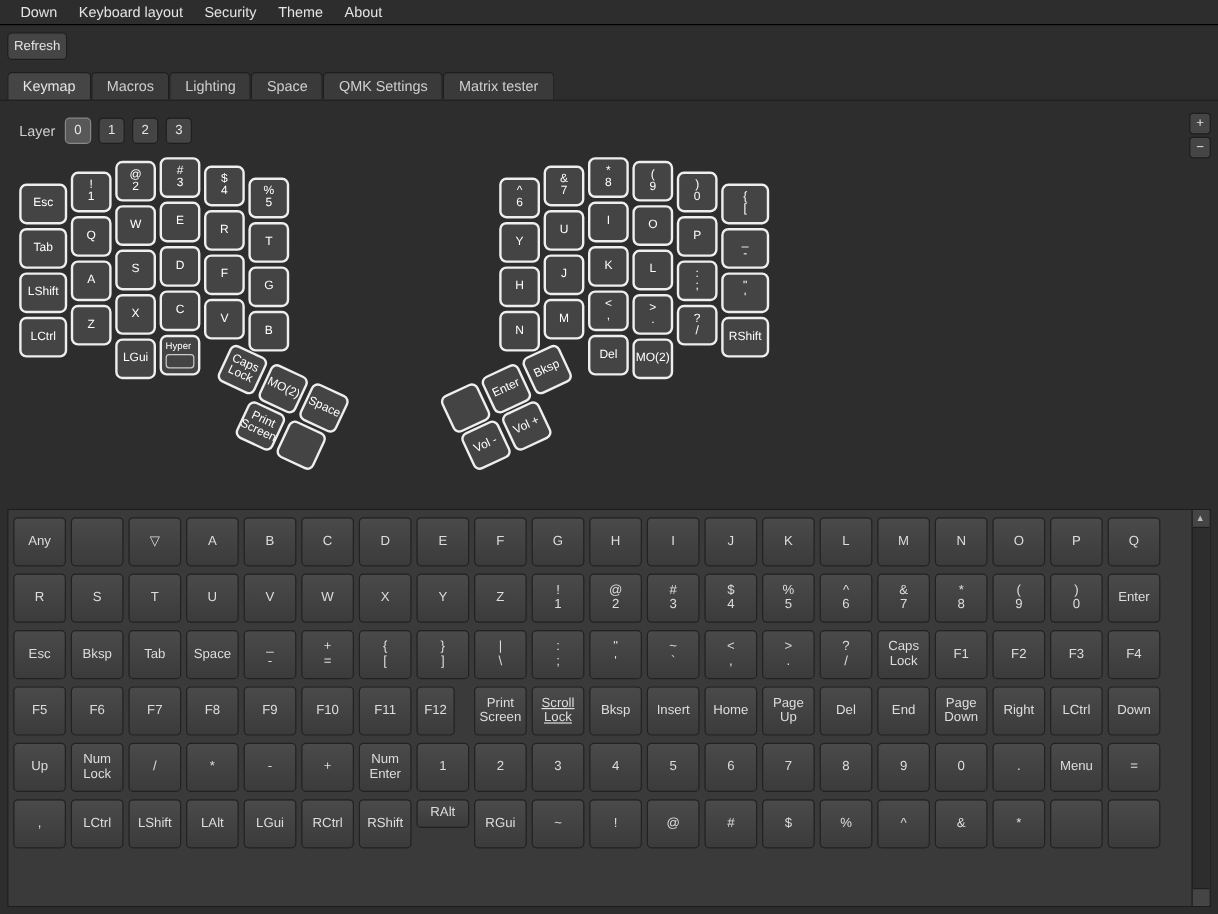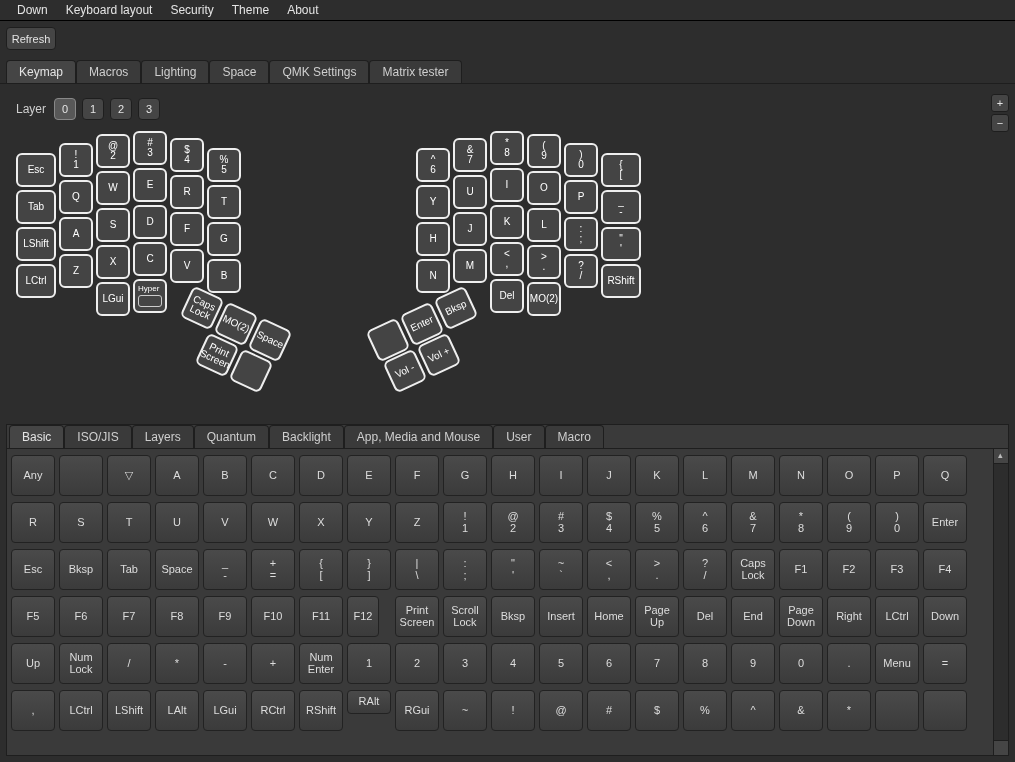--- a/index.html
+++ b/index.html
@@ -330,30 +330,20 @@
 Screen</div>
       <div class="key" style="left: 228px; top: 226px; width: 34px; height: 34px; transform: rotate(25deg);"></div>
       <div class="key" style="left: 365px; top: 195px; width: 34px; height: 34px; transform: rotate(-25deg);"></div>
       <div class="key" style="left: 399px; top: 179px; width: 34px; height: 34px; transform: rotate(-25deg);">Enter</div>
       <div class="key" style="left: 433px; top: 163px; width: 34px; height: 34px; transform: rotate(-25deg);">Bksp</div>
       <div class="key" style="left: 382px; top: 226px; width: 34px; height: 34px; transform: rotate(-25deg);">Vol -</div>
       <div class="key" style="left: 416px; top: 210px; width: 34px; height: 34px; transform: rotate(-25deg);">Vol +</div>
     </div>
 
   <div id="palette">
-    <div id="paletteTabs">
-        <div class="tab active">Basic</div>
-        <div class="tab">ISO/JIS</div>
-        <div class="tab">Layers</div>
-        <div class="tab">Quantum</div>
-        <div class="tab">Backlight</div>
-        <div class="tab">App, Media and Mouse</div>
-        <div class="tab">User</div>
-        <div class="tab">Macro</div>
-      </div>
     <div id="paletteBody">
       <div id="keyGrid">
           <div class="pkey" style="left: 4px; top: 6px; width: 44px; height: 41px;">Any</div>
           <div class="pkey" style="left: 52px; top: 6px; width: 44px; height: 41px;"></div>
           <div class="pkey" style="left: 100px; top: 6px; width: 44px; height: 41px;">▽</div>
           <div class="pkey" style="left: 148px; top: 6px; width: 44px; height: 41px;">A</div>
           <div class="pkey" style="left: 196px; top: 6px; width: 44px; height: 41px;">B</div>
           <div class="pkey" style="left: 244px; top: 6px; width: 44px; height: 41px;">C</div>
           <div class="pkey" style="left: 292px; top: 6px; width: 44px; height: 41px;">D</div>
           <div class="pkey" style="left: 340px; top: 6px; width: 44px; height: 41px;">E</div>
@@ -434,21 +424,21 @@
           <div class="pkey" style="left: 4px; top: 147px; width: 44px; height: 41px;">F5</div>
           <div class="pkey" style="left: 52px; top: 147px; width: 44px; height: 41px;">F6</div>
           <div class="pkey" style="left: 100px; top: 147px; width: 44px; height: 41px;">F7</div>
           <div class="pkey" style="left: 148px; top: 147px; width: 44px; height: 41px;">F8</div>
           <div class="pkey" style="left: 196px; top: 147px; width: 44px; height: 41px;">F9</div>
           <div class="pkey" style="left: 244px; top: 147px; width: 44px; height: 41px;">F10</div>
           <div class="pkey" style="left: 292px; top: 147px; width: 44px; height: 41px;">F11</div>
           <div class="pkey" style="left: 340px; top: 147px; width: 32px; height: 41px;">F12</div>
           <div class="pkey" style="left: 388px; top: 147px; width: 44px; height: 41px;">Print
 Screen</div>
-          <div class="pkey" style="left: 436px; top: 147px; width: 44px; height: 41px;">Scroll
+          <div class="pkey" style="left: 436px; top: 147px; width: 44px; height: 41px; text-decoration: underline;">Scroll
 Lock</div>
           <div class="pkey" style="left: 484px; top: 147px; width: 44px; height: 41px;">Bksp</div>
           <div class="pkey" style="left: 532px; top: 147px; width: 44px; height: 41px;">Insert</div>
           <div class="pkey" style="left: 580px; top: 147px; width: 44px; height: 41px;">Home</div>
           <div class="pkey" style="left: 628px; top: 147px; width: 44px; height: 41px;">Page
 Up</div>
           <div class="pkey" style="left: 676px; top: 147px; width: 44px; height: 41px;">Del</div>
           <div class="pkey" style="left: 724px; top: 147px; width: 44px; height: 41px;">End</div>
           <div class="pkey" style="left: 772px; top: 147px; width: 44px; height: 41px;">Page
 Down</div>

